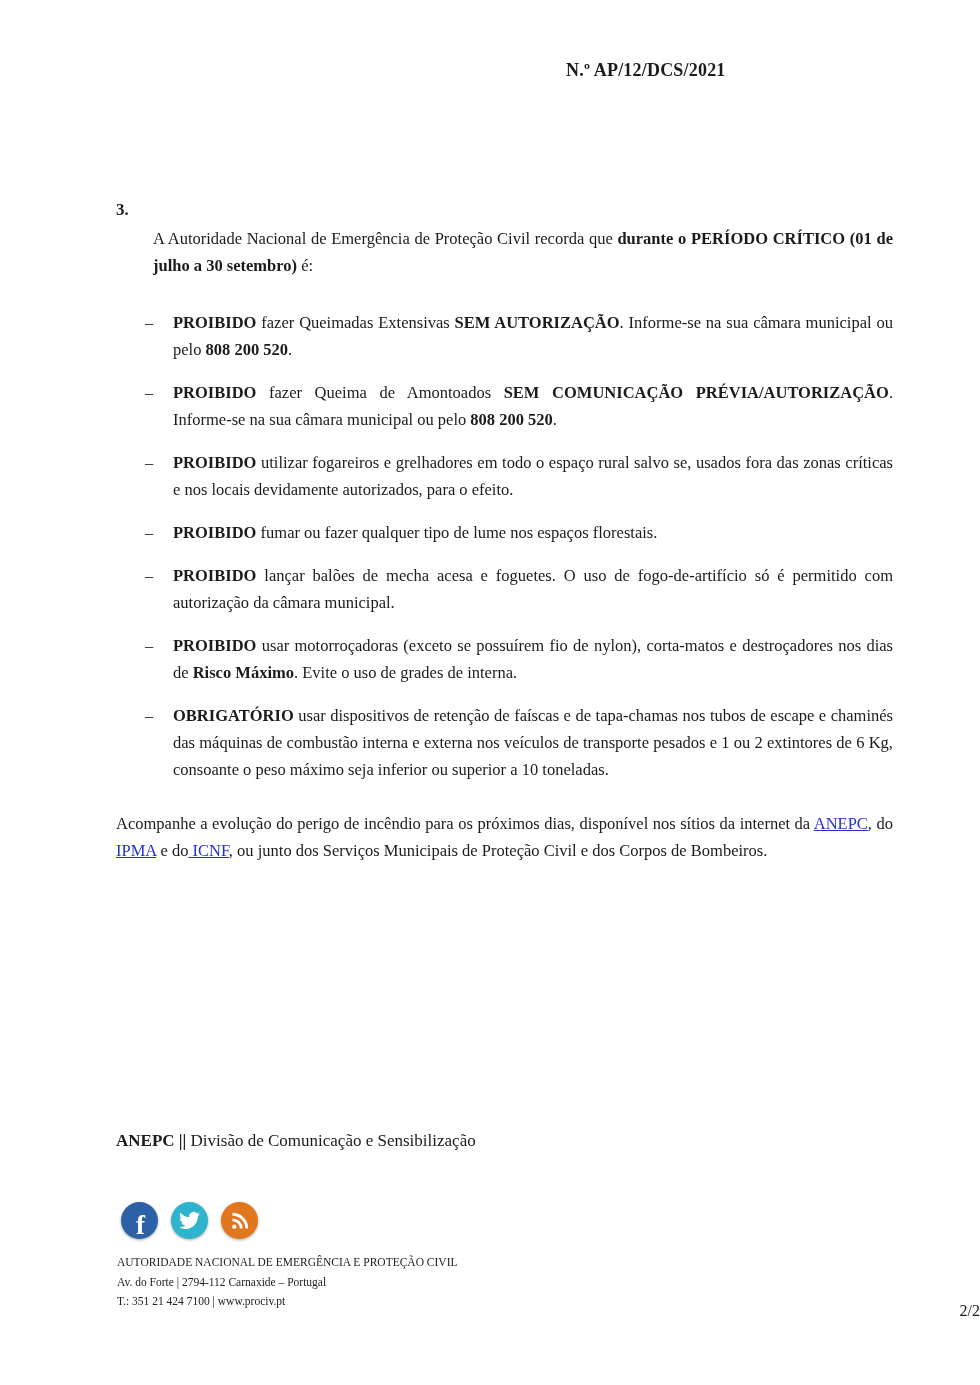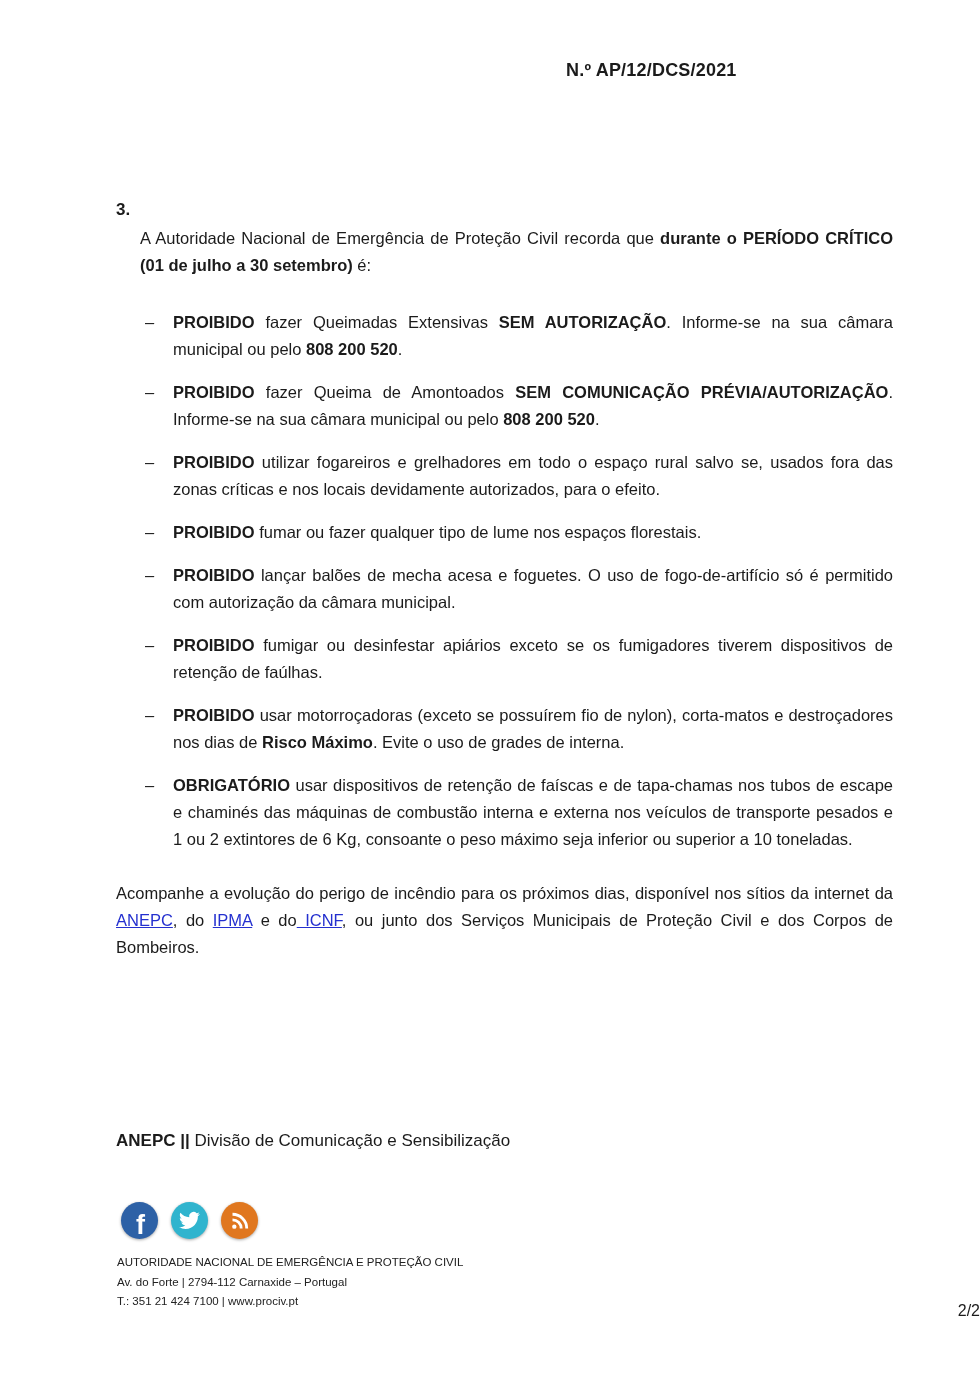--- a/index.html
+++ b/index.html
@@ -5,21 +5,21 @@
   :root{
     --text:#1b1b1b;
     --link:#2430cf;
   }
   html,body{margin:0;padding:0;background:#ffffff;}
   .page{
     position:relative;
     width:980px;
     height:1385px;
     background:#ffffff;
-    font-family:Liberation Sans, sans-serif;
+    font-family:Liberation Serif, serif;
     color:var(--text);
     overflow:hidden;
   }
   .doc-ref{
     position:absolute;
     left:566px;
     top:60px;
     font-weight:700;
     font-size:18px;
     letter-spacing:.2px;
@@ -33,21 +33,21 @@
     font-size:16.5px;
     line-height:27px;
   }
   .section-heading{
     font-weight:700;
     font-size:17px;
     display:flex;
   }
   .sec-num{display:inline-block;width:26px;flex:0 0 26px;}
   .intro{
-    margin:2px 0 0 24px;
+    margin:2px 0 0 37px;
     text-align:justify;
   }
   ul.measures{
     list-style:none;
     margin:30px 0 0 0;
     padding:0;
   }
   ul.measures li{
     position:relative;
     padding-left:57px;
@@ -135,21 +135,20 @@
     </div>
 
     <p class="intro"><span>A Autoridade Nacional de Emergência de Proteção Civil recorda que </span><b>durante o PERÍODO CRÍTICO (01 de julho a 30 setembro)</b><span> é:</span></p>
 
     <ul class="measures">
         <li><b>PROIBIDO</b><span> fazer Queimadas Extensivas </span><b>SEM AUTORIZAÇÃO</b><span>. Informe-se na sua câmara municipal ou pelo </span><b>808 200 520</b><span>.</span></li>
         <li><b>PROIBIDO</b><span> fazer Queima de Amontoados </span><b>SEM COMUNICAÇÃO PRÉVIA/AUTORIZAÇÃO</b><span>. Informe-se na sua câmara municipal ou pelo </span><b>808 200 520</b><span>.</span></li>
         <li><b>PROIBIDO</b><span> utilizar fogareiros e grelhadores em todo o espaço rural salvo se, usados fora das zonas críticas e nos locais devidamente autorizados, para o efeito.</span></li>
         <li><b>PROIBIDO</b><span> fumar ou fazer qualquer tipo de lume nos espaços florestais.</span></li>
         <li><b>PROIBIDO</b><span> lançar balões de mecha acesa e foguetes. O uso de fogo-de-artifício só é permitido com autorização da câmara municipal.</span></li>
-        <li><b>PROIBIDO</b><span> fumigar ou desinfestar apiários exceto se os fumigadores tiverem dispositivos de retenção de faúlhas.</span></li>
         <li><b>PROIBIDO</b><span> usar motorroçadoras (exceto se possuírem fio de nylon), corta-matos e destroçadores nos dias de </span><b>Risco Máximo</b><span>. Evite o uso de grades de interna.</span></li>
         <li><b>OBRIGATÓRIO</b><span> usar dispositivos de retenção de faíscas e de tapa-chamas nos tubos de escape e chaminés das máquinas de combustão interna e externa nos veículos de transporte pesados e 1 ou 2 extintores de 6 Kg, consoante o peso máximo seja inferior ou superior a 10 toneladas.</span></li>
       </ul>
 
     <p class="closing"><span>Acompanhe a evolução do perigo de incêndio para os próximos dias, disponível nos sítios da internet da </span><a class="seg-link">ANEPC</a><span>, do </span><a class="seg-link">IPMA</a><span> e do</span><a class="seg-link"> ICNF</a><span>, ou junto dos Serviços Municipais de Proteção Civil e dos Corpos de Bombeiros.</span></p>
   </div>
 
   <div class="signature">
     <span class="sig-bold">ANEPC ||</span><span> Divisão de Comunicação e Sensibilização</span>
   </div>

